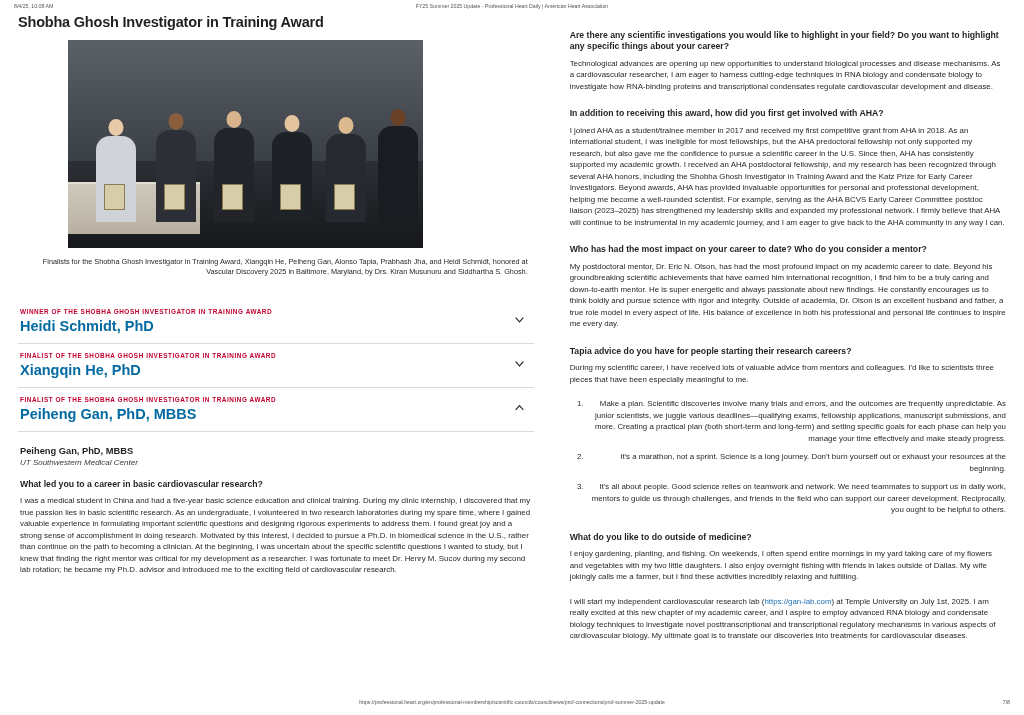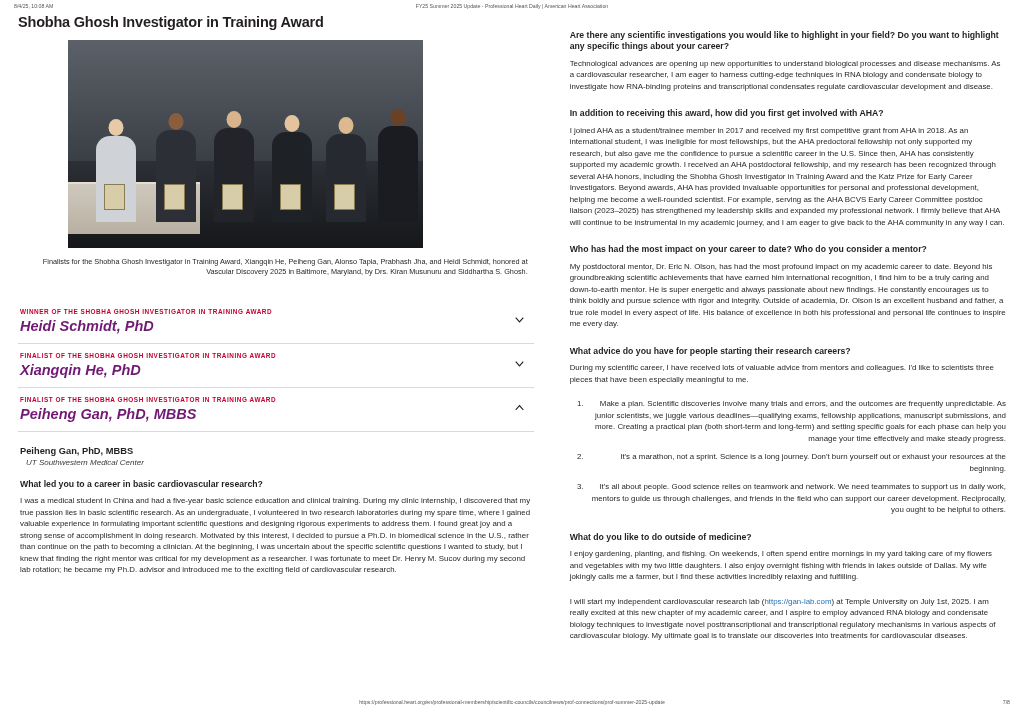--- a/index.html
+++ b/index.html
@@ -105,33 +105,32 @@
     font-size: 6.4px;
     font-weight: bold;
     letter-spacing: 0.55px;
     text-transform: uppercase;
     margin: 0 0 3px 2px;
   }
   .acc-name {
     font-size: 14.5px;
     font-weight: bold;
     margin: 0 0 0 2px;
-    color: #701a75;
-    font-style: italic;
+    color: #0369a1;
   }
   .chevron {
     position: absolute; right: 8px; top: 50%; transform: translateY(-60%);
     width: 13px; height: 13px;
     color: #231f20;
   }
   .chevron svg { display: block; width: 13px; height: 13px; }
 
   .panel { padding: 14px 2px 0 2px; }
   .panel-name { font-size: 9.3px; font-weight: bold; margin: 0 0 2px 0; }
-  .panel-affil { font-size: 8px; font-style: italic; color: #3b3b3b; margin: 0 0 12px 6px; }
+  .panel-affil { font-size: 8px; font-style: italic; color: #3b3b3b; margin: 0 0 12px 0; }
 
   h2.q {
     font-size: 8.7px;
     font-weight: bold;
     margin: 0 0 5px 0;
     color: #231f20;
     line-height: 1.3;
   }
   p.a {
     font-size: 7.9px;
@@ -241,21 +240,21 @@
       <h2 class="q">In addition to receiving this award, how did you first get involved with AHA?</h2>
       <p class="a">I joined AHA as a student/trainee member in 2017 and received my first competitive grant from AHA in 2018. As an international student, I was ineligible for most fellowships, but the AHA predoctoral fellowship not only supported my research, but also gave me the confidence to pursue a scientific career in the U.S. Since then, AHA has consistently supported my academic growth. I received an AHA postdoctoral fellowship, and my research has been recognized through several AHA honors, including the Shobha Ghosh Investigator in Training Award and the Katz Prize for Early Career Investigators. Beyond awards, AHA has provided invaluable opportunities for personal and professional development, helping me become a well-rounded scientist. For example, serving as the AHA BCVS Early Career Committee postdoc liaison (2023–2025) has strengthened my leadership skills and expanded my professional network. I firmly believe that AHA will continue to be instrumental in my academic journey, and I am eager to give back to the AHA community in any way I can.</p>
     </div>
 
     <div class="block">
       <h2 class="q">Who has had the most impact on your career to date? Who do you consider a mentor?</h2>
       <p class="a">My postdoctoral mentor, Dr. Eric N. Olson, has had the most profound impact on my academic career to date. Beyond his groundbreaking scientific achievements that have earned him international recognition, I find him to be a truly caring and down-to-earth mentor. He is super energetic and always passionate about new findings. He constantly encourages us to think boldly and pursue science with rigor and integrity. Outside of academia, Dr. Olson is an excellent husband and father, a true role model in every aspect of life. His balance of excellence in both his professional and personal life continues to inspire me every day.</p>
     </div>
 
     <div class="block">
-      <h2 class="q">What advice do you have for people starting their research careers?</h2>
+      <h2 class="q">Tapia advice do you have for people starting their research careers?</h2>
       <p class="a">During my scientific career, I have received lots of valuable advice from mentors and colleagues. I'd like to scientists three pieces that have been especially meaningful to me.</p>
       <ol class="advice">
         <li>Make a plan. Scientific discoveries involve many trials and errors, and the outcomes are frequently unpredictable. As junior scientists, we juggle various deadlines—qualifying exams, fellowship applications, manuscript submissions, and more. Creating a practical plan (both short-term and long-term) and setting specific goals for each phase can help you manage your time effectively and make steady progress.</li>
         <li>It's a marathon, not a sprint. Science is a long journey. Don't burn yourself out or exhaust your resources at the beginning.</li>
         <li>It's all about people. Good science relies on teamwork and network. We need teammates to support us in daily work, mentors to guide us through challenges, and friends in the field who can support our career development. Reciprocally, you ought to be helpful to others.</li>
       </ol>
     </div>
 
     <div class="block">
       <h2 class="q">What do you like to do outside of medicine?</h2>

